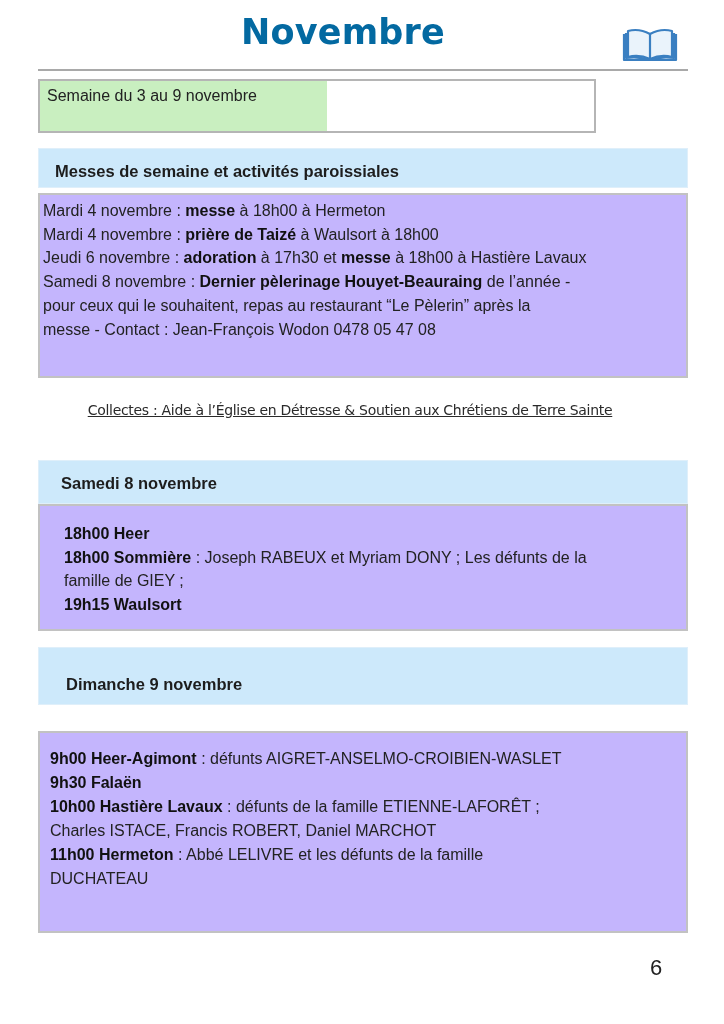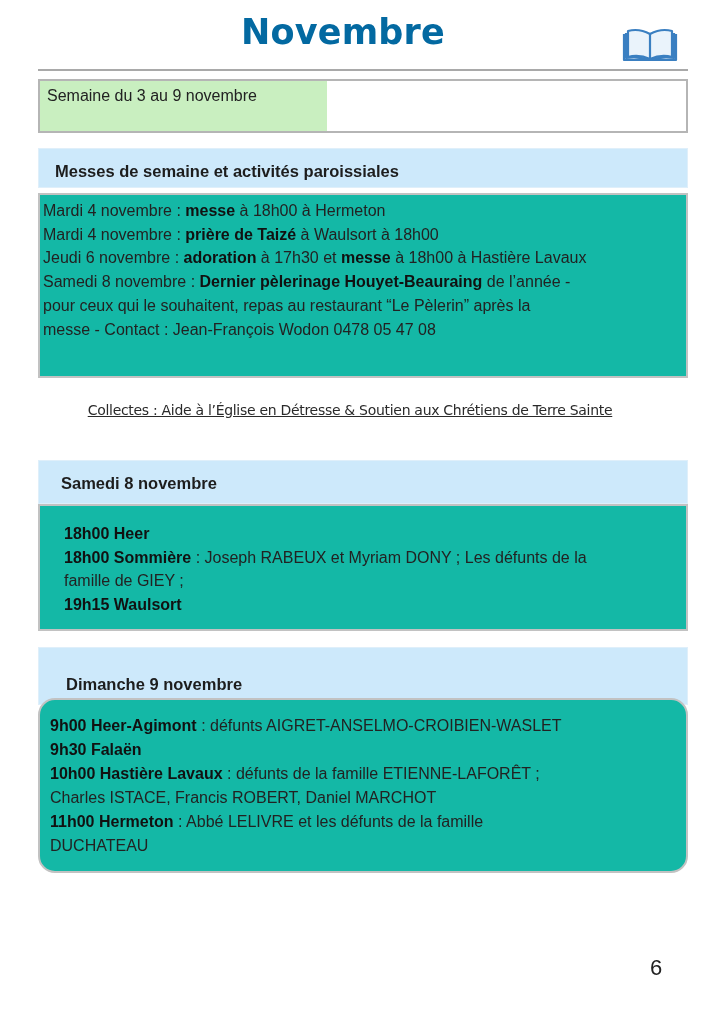--- a/index.html
+++ b/index.html
@@ -8,59 +8,59 @@
 
   .title {
     position: absolute; left: 0; top: 12px; width: 686px; text-align: center;
     font-family: "DejaVu Sans", sans-serif; font-weight: bold; font-size: 35px;
     color: #0369a1; letter-spacing: 0.2px;
   }
   .book-icon { position: absolute; left: 620px; top: 26px; width: 60px; height: 40px; }
   .rule { position: absolute; left: 38px; top: 69px; width: 650px; height: 2px; background: #a9a9a9; }
 
   .week-table {
-    position: absolute; left: 38px; top: 79px; width: 650px; height: 54px;
+    position: absolute; left: 38px; top: 79px; width: 558px; height: 54px;
     border: 2px solid #b5b5b5; display: flex;
   }
   .week-left {
     width: 287px; background: #c9efc0; padding: 6px 0 0 7px;
     font-size: 16px; color: #222;
   }
   .week-right {
     flex: 1; background: #fff; text-align: center; padding-top: 6px;
     font-size: 16px; line-height: 23px; color: #222;
   }
   .week-right sup { font-size: 10px; vertical-align: 6px; line-height: 0; }
 
   .section-header {
     position: absolute; left: 38px; width: 650px; background: #cde9fb;
     font-weight: bold; font-size: 16.5px; color: #1d1d1d;
     border: 1px solid #dfeffa;
   }
   .section-box {
-    position: absolute; left: 38px; width: 650px; border: 2px solid #c2c2c2; background: #14b8a6;
+    position: absolute; left: 38px; width: 650px; border: 2px solid #c2c2c2; background: #c4b5fd;
     font-size: 16px; color: #222;
   }
   .line { white-space: nowrap; }
   .line b { font-weight: bold; color: #111; }
 
   #hdr-week { top: 148px; height: 40px; padding: 13px 0 0 16px; }
   #box-week { top: 193px; height: 185px; padding: 4px 0 0 3px; line-height: 23.7px; }
 
   .collect {
     position: absolute; left: 0; top: 402px; width: 700px; text-align: center;
     font-family: "DejaVu Sans", sans-serif; font-size: 14px;
     text-decoration: underline; color: #2a2a2a; letter-spacing: -0.3px;
   }
 
   #hdr-sat { top: 460px; height: 44px; padding: 13px 0 0 22px; }
   #box-sat { top: 504px; height: 127px; padding: 16px 0 0 24px; line-height: 23.5px; }
 
   #hdr-sun { top: 647px; height: 58px; padding: 27px 0 0 27px; }
-  #box-sun { top: 698px; height: 175px; padding: 14px 0 0 10px; line-height: 24px; border-radius: 17px; }
+  #box-sun { top: 731px; height: 202px; padding: 14px 0 0 10px; line-height: 24px; }
 
   .page-num { position: absolute; left: 650px; top: 955px; font-size: 22px; color: #222; }
 </style>
 </head>
 <body>
 
 <div class="title">Novembre</div>
 
 <svg class="book-icon" viewBox="0 0 60 40">
   <g fill="none" stroke="#3a7fc1" stroke-width="2.2" stroke-linejoin="round">

